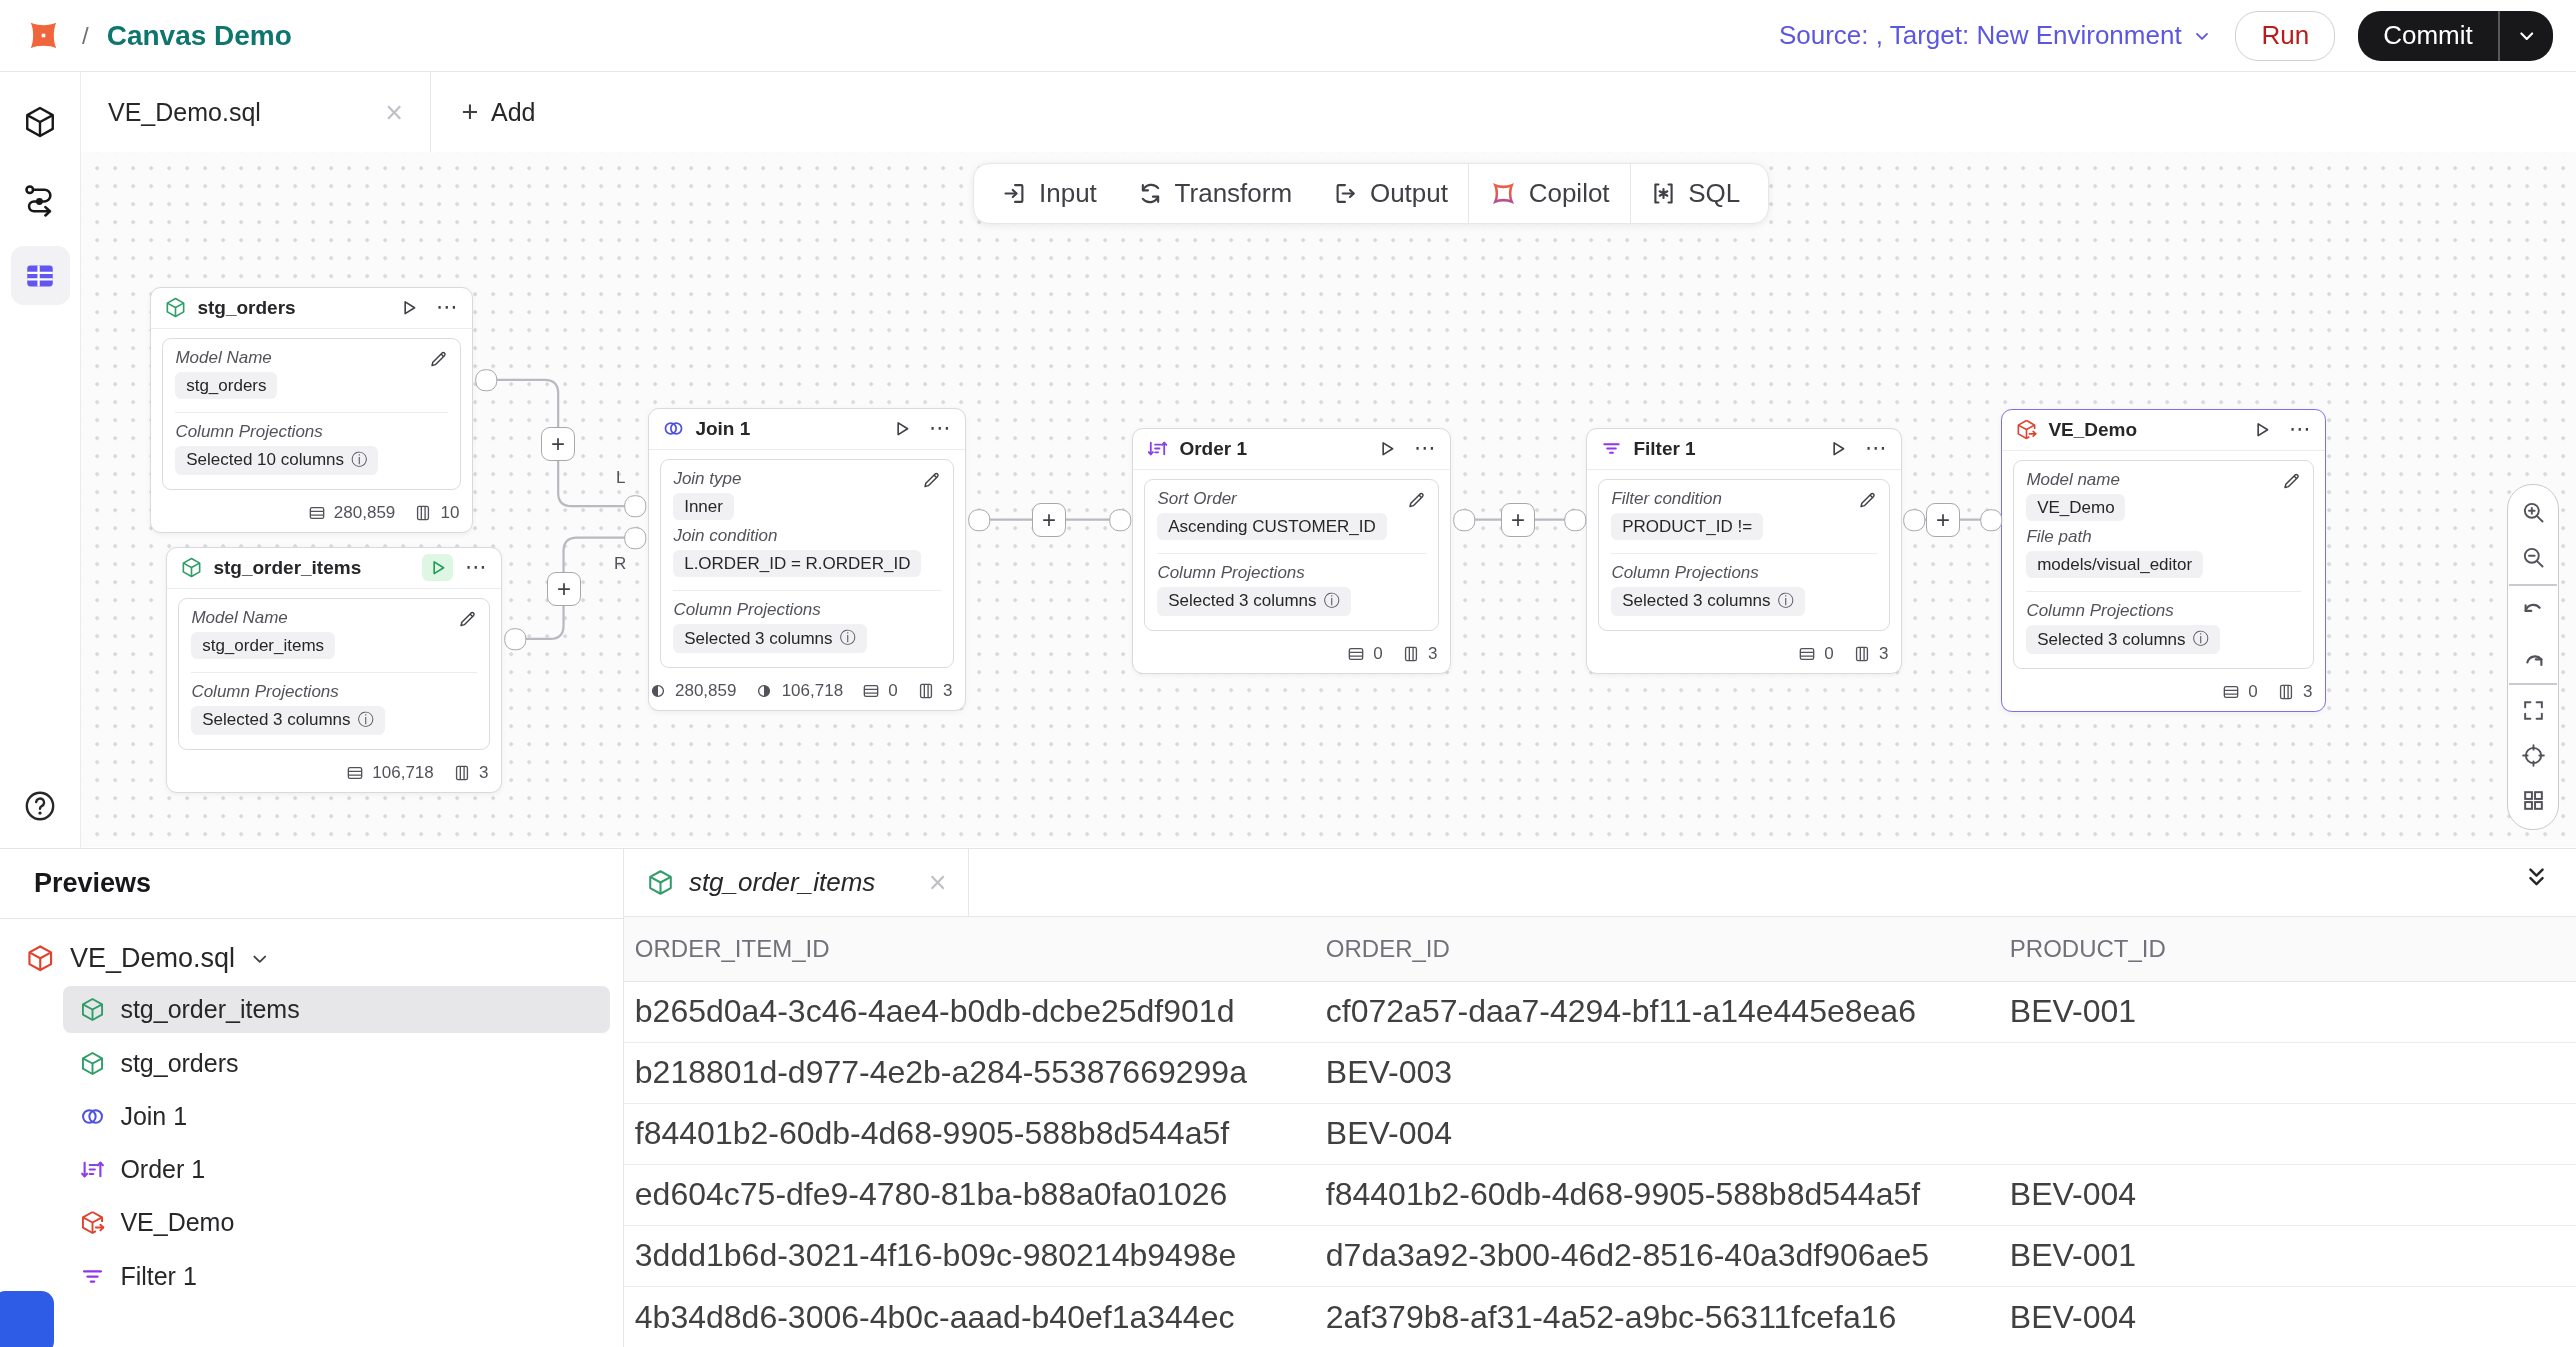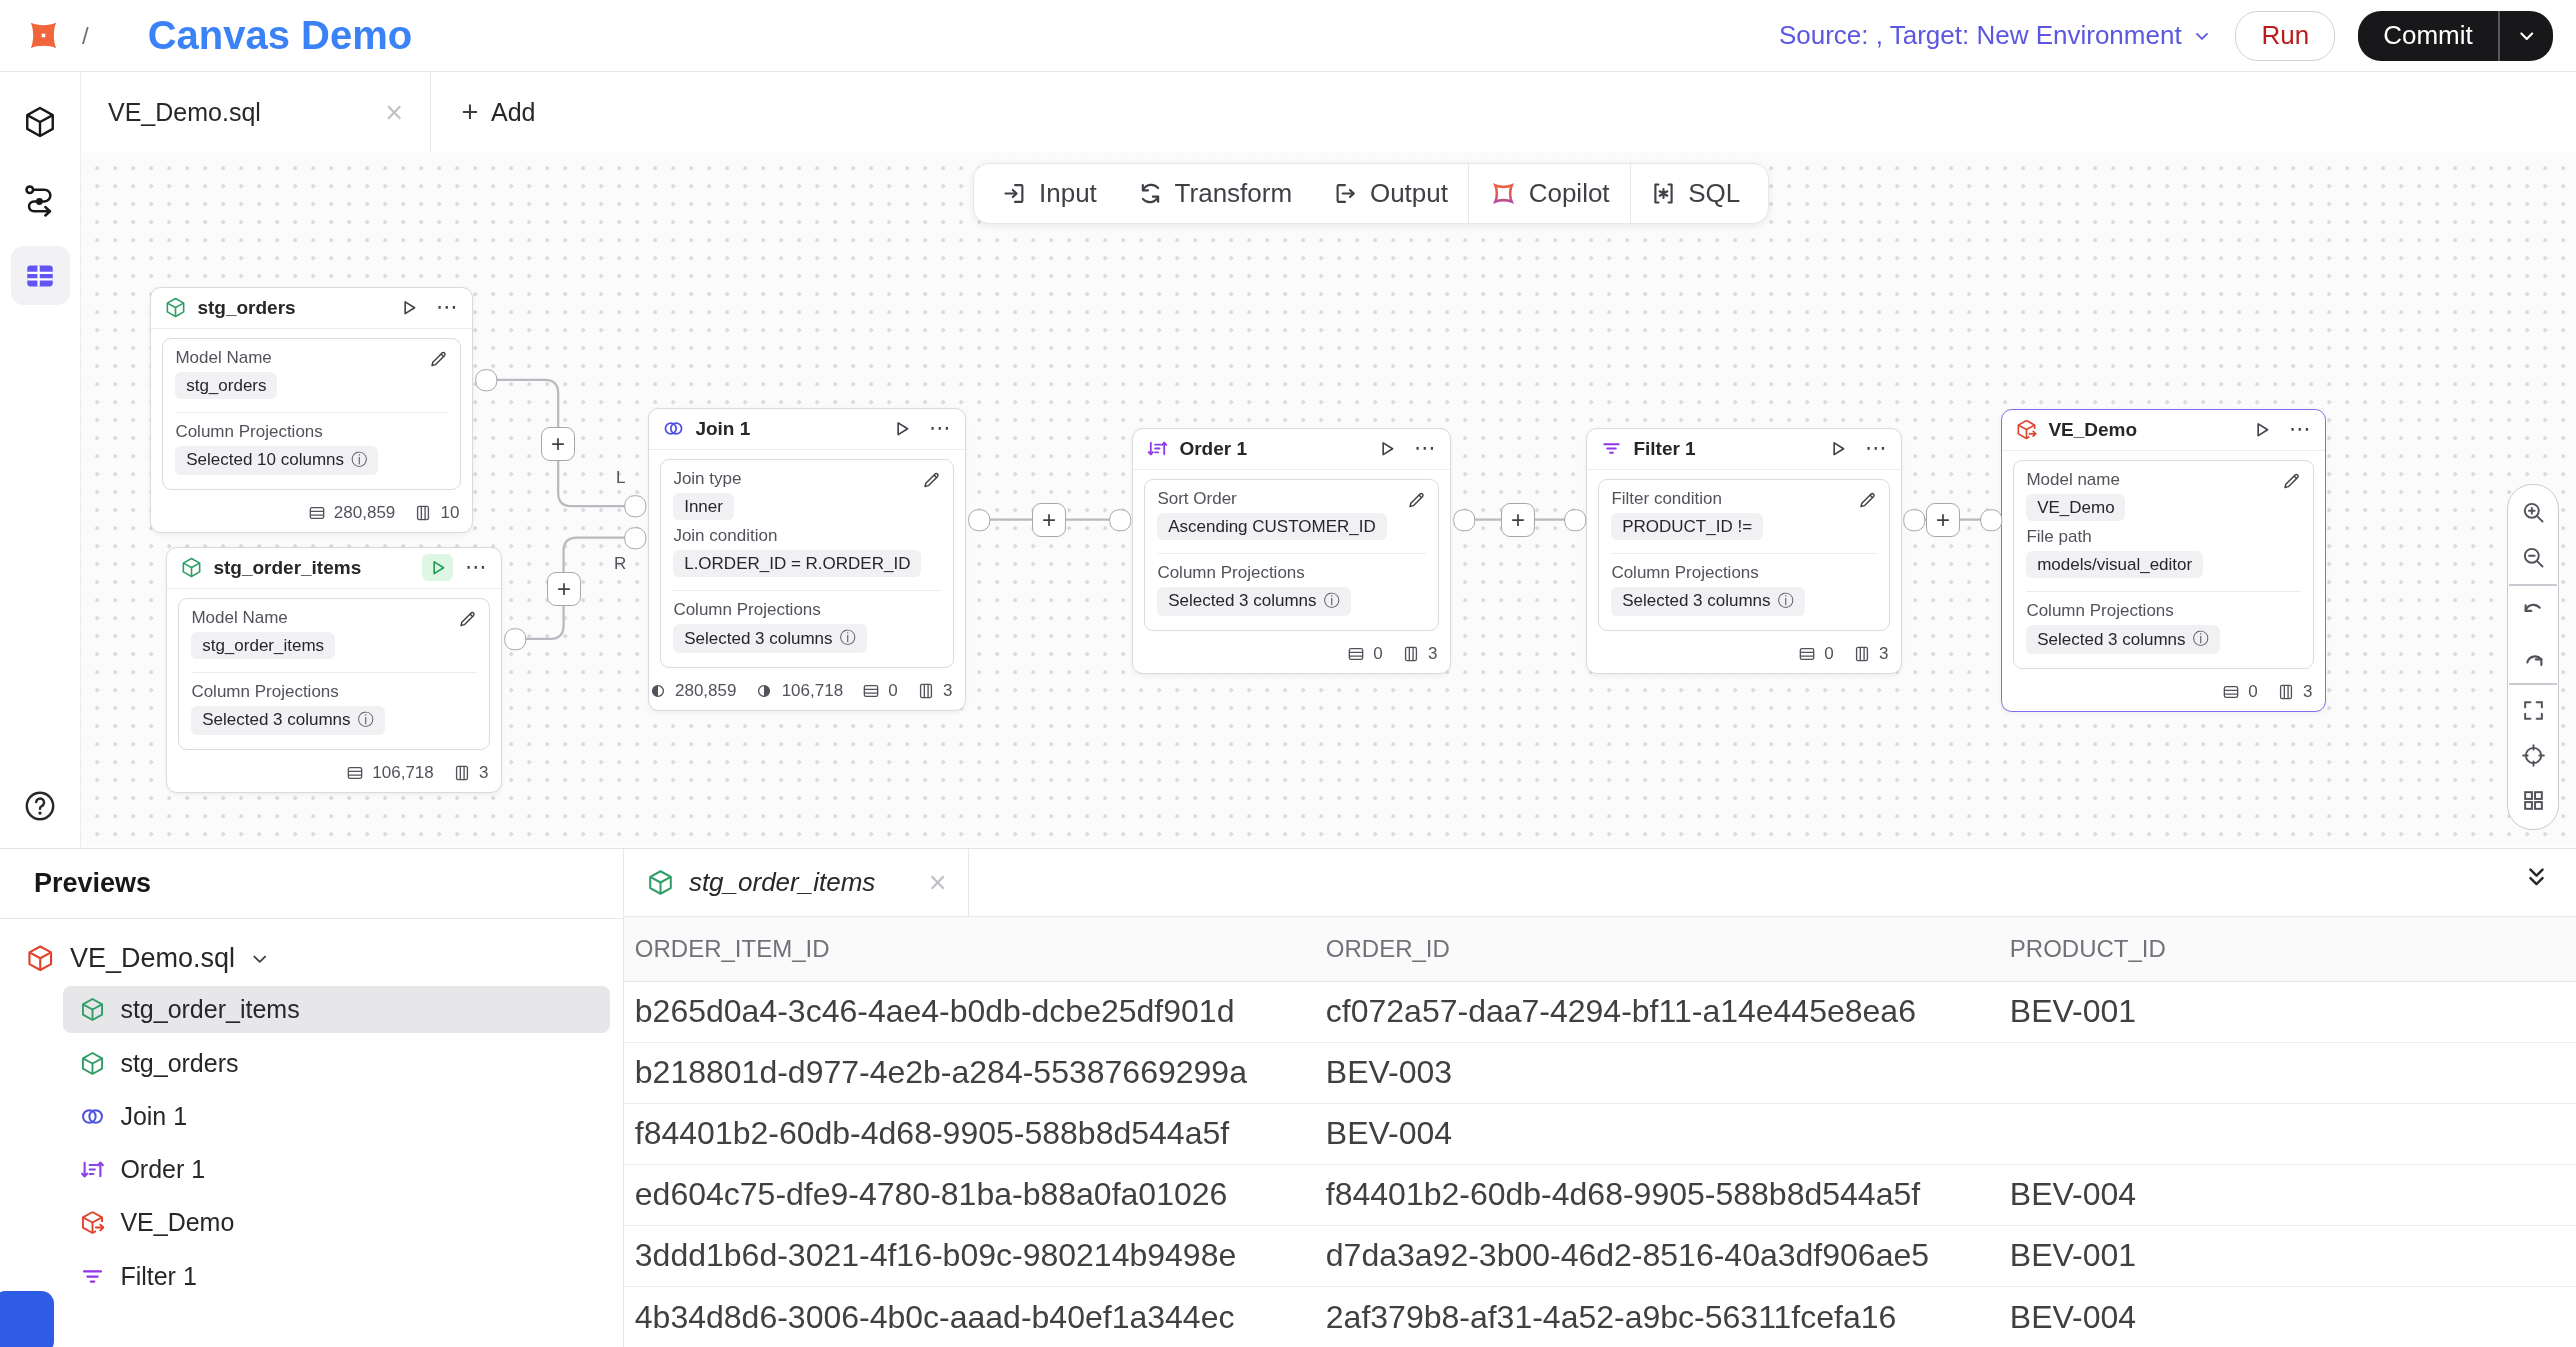--- a/index.html
+++ b/index.html
@@ -4,21 +4,21 @@
 <style>
   * { margin:0; padding:0; box-sizing:border-box; }
   html,body { width:2576px; height:1347px; background:#fff; font-family:"Liberation Sans", sans-serif; }
   .app { position:relative; width:2576px; height:1347px; overflow:hidden; background:#fff; color:#18181b; }
 
   
   .top-header { position:absolute; left:0; top:0; width:2576px; height:72px; background:#fff;
     border-bottom:0.9px solid #e7e7ea; display:flex; align-items:center; padding:0 23px; gap:18px; }
   .logo-wrap { width:41px; height:41px; flex:none; }
   .crumb-sep { font-size:24px; color:#71717a; }
-  .page-title { font-size:40px; font-weight:700; color:#3b82f6;margin-left:41px; }
+  .page-title { font-size:28px; font-weight:700; color:#0f766e; }
   .header-right { margin-left:auto; display:flex; align-items:center; gap:23px; }
   .env-link { display:flex; align-items:center; gap:10.8px; color:#5b57e0; font-size:26px; cursor:pointer; }
   .btn-run { background:#fff; border:1.8px solid #cfcfd4; border-radius:23px; height:50px; padding:0 25px;
     font-size:26px; color:#b91c1c; display:flex; align-items:center; }
   .btn-commit { background:#18181b; color:#fff; border-radius:23px; height:50px; display:flex; align-items:stretch; overflow:hidden; }
   .btn-commit .label { padding:0 25px; display:flex; align-items:center; font-size:26px; }
   .btn-commit .split { width:1.8px; background:rgba(255,255,255,.28); }
   .btn-commit .chev { padding:0 16px; display:flex; align-items:center; }
 
   
@@ -52,21 +52,21 @@
   .node { position:absolute; background:#fff; border:1.8px solid #d9d9de; border-radius:10.8px;
     box-shadow:0 1.8px 5.4px rgba(0,0,0,.05); }
   .node.selected { border-color:#7a6ff0; }
   .node-header { display:flex; align-items:center; gap:10.8px; padding:6.3px 12.6px; border-bottom:0.9px solid #ececef; }
   .node-title { font-size:19px; font-weight:600; color:#27272a; }
   .node-actions { margin-left:auto; display:flex; align-items:center; gap:12.6px; }
   .play-wrap { width:30.5px; height:27px; display:flex; align-items:center; justify-content:center; border-radius:6.3px; }
   .play-wrap.green { background:#def7e4; }
   .dots { font-size:21.5px; color:#3f3f46; letter-spacing:1.8px; line-height:1; }
   .node-body { margin:9px 10.8px; border:1.8px solid #dcdce0; border-radius:9px; padding:9px 12.6px; position:relative; }
-  .f-label { font-size:17px; color:#52525b; margin-bottom:4.5px; }
+  .f-label { font-size:17px; color:#52525b; margin-bottom:4.5px;font-style:italic; }
   .pill { display:inline-flex; align-items:center; gap:7.2px; background:#f1f1f3; border-radius:6.3px;
     padding:3.6px 10.8px; font-size:17px; color:#27272a; margin-bottom:5.4px; max-width:100%; white-space:nowrap; }
   .pill .info { font-size:16px; color:#52525b; }
   .f-divider { border-top:0.9px solid #ececef; margin:7.2px 0 9px; }
   .pencil { position:absolute; top:9px; right:10.8px; }
   .node-footer { display:flex; align-items:center; justify-content:flex-end; gap:18px; padding:3.6px 12.6px 9px; }
   .stat { display:flex; align-items:center; gap:7.2px; font-size:17px; color:#52525b; }
   .stat-left { margin-right:auto; display:flex; gap:18px; }
 
   .port { position:absolute; width:21.5px; height:21.5px; background:#fff; border:1.8px solid #a7a7ae;

